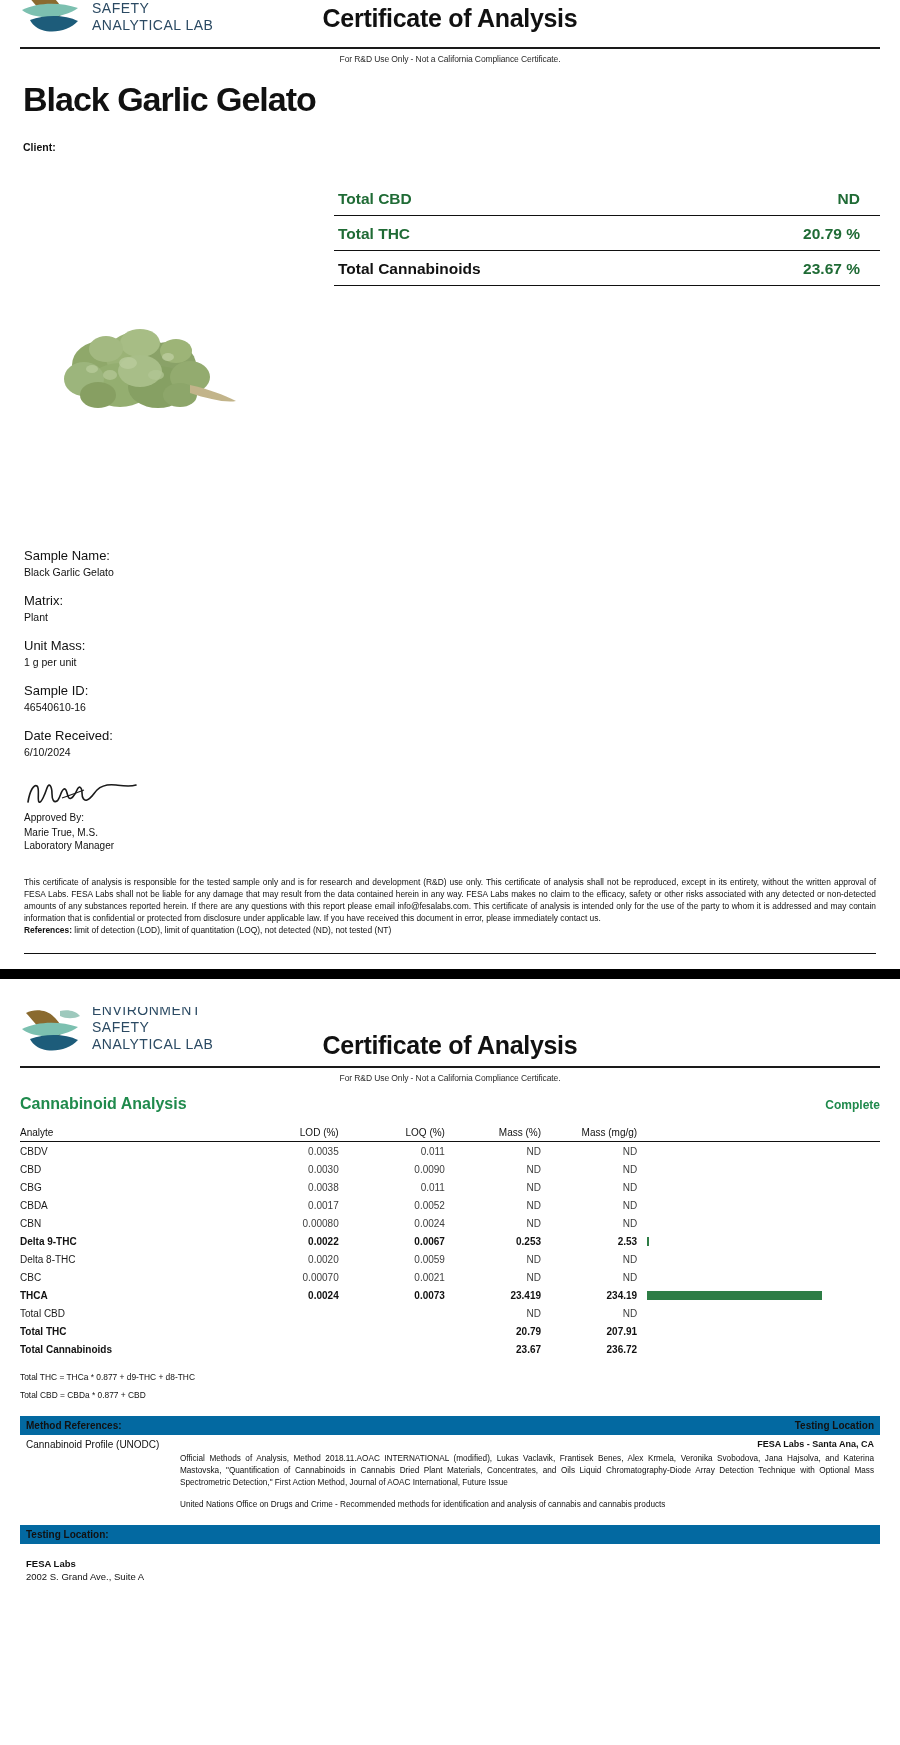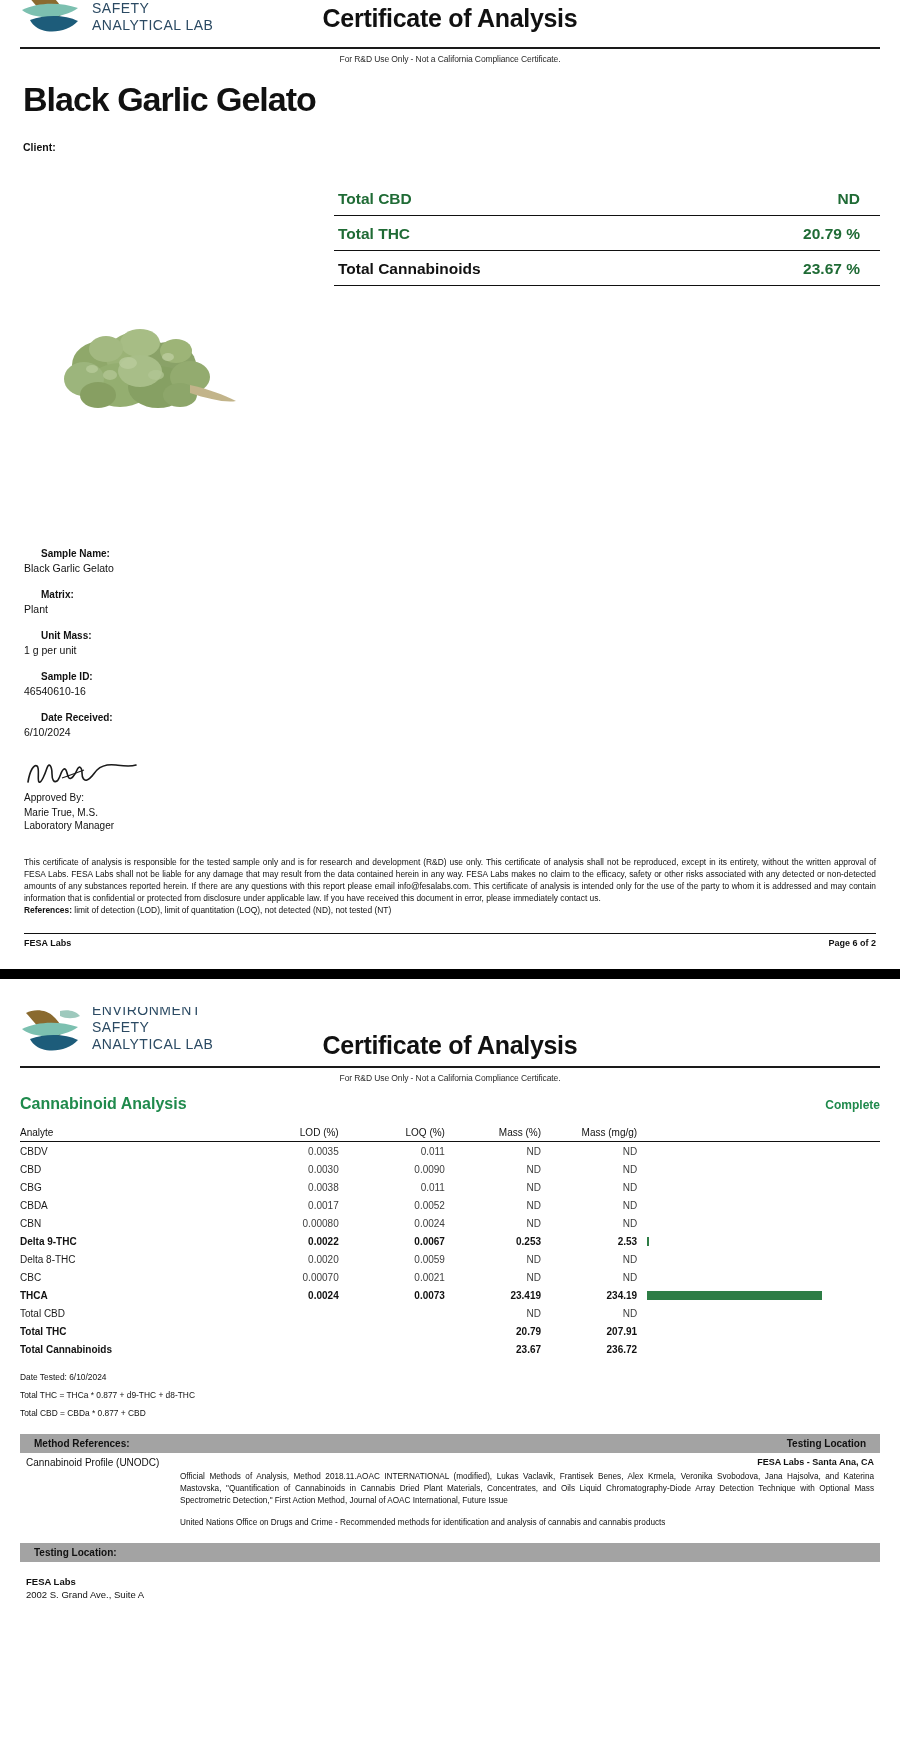--- a/index.html
+++ b/index.html
@@ -48,21 +48,21 @@
   }
   .summary td.val { text-align: right; padding-right: 20px; }
   .sum-green { color: #1f6b35; }
   .sum-black { color: #111; }
 
   
   .photo-wrap { height: 370px; position: relative; }
   .bud { position: absolute; left: 20px; top: 150px; }
 
   .meta { margin-top: 0px; padding-left: 4px; }
-  .meta .lbl { font-size: 10px; font-weight: bold; margin-top: 15px; margin-left: 17px; }
+  .meta .lbl { font-size: 13px; font-weight: normal; margin-top: 15px; }
   .meta .val { font-size: 10.5px; margin-top: 3px; }
 
   .sig-block { padding-left: 4px; margin-top: 18px; }
   .sig-mark { height: 34px; }
   .sig-lbl { font-size: 10px; margin-top: 2px; }
   .sig-name { font-size: 10px; margin-top: 4px; }
   .sig-role { font-size: 10px; margin-top: 2px; }
 
   .legal {
     margin: 26px 4px 0 4px; font-size: 8.4px; line-height: 1.42;
@@ -110,22 +110,22 @@
   col.c-an { width: 210px; }
   col.c-lod { width: 105px; }
   col.c-loq { width: 105px; }
   col.c-mp { width: 95px; }
   col.c-mm { width: 95px; }
 
   .notes { margin-top: 14px; }
   .notes div { font-size: 8.4px; margin-top: 8px; color: #111; }
 
   .band {
-    background: #a3a3a3; display: flex; justify-content: space-between;
-    padding: 4px 14px; margin-top: 16px;
+    background: #0369a1; display: flex; justify-content: space-between;
+    padding: 4px 6px; margin-top: 16px;
     font-size: 10px; font-weight: bold;
   }
   .meth { display: flex; justify-content: space-between; margin-top: 4px; padding: 0 6px; }
   .meth-name { font-size: 10px; }
   .meth-lab { font-size: 9px; font-weight: bold; }
   .meth-body {
     font-size: 8.2px; line-height: 1.45; margin: 3px 6px 0 160px;
     text-align: justify;
   }
   .meth-body2 { font-size: 8.2px; margin: 11px 6px 0 160px; }
@@ -391,21 +391,20 @@
             <td></td>
             <td></td>
             <td>23.67</td>
             <td>236.72</td>
             <td class="barcell"></td>
           </tr>
         </tbody>
     </table>
 
     <div class="notes">
-      <div>Date Tested: 6/10/2024</div>
       <div>Total THC = THCa * 0.877 + d9-THC + d8-THC</div>
       <div>Total CBD = CBDa * 0.877 + CBD</div>
     </div>
 
     <div class="band">
       <span>Method References:</span>
       <span>Testing Location</span>
     </div>
 
     <div class="meth">

